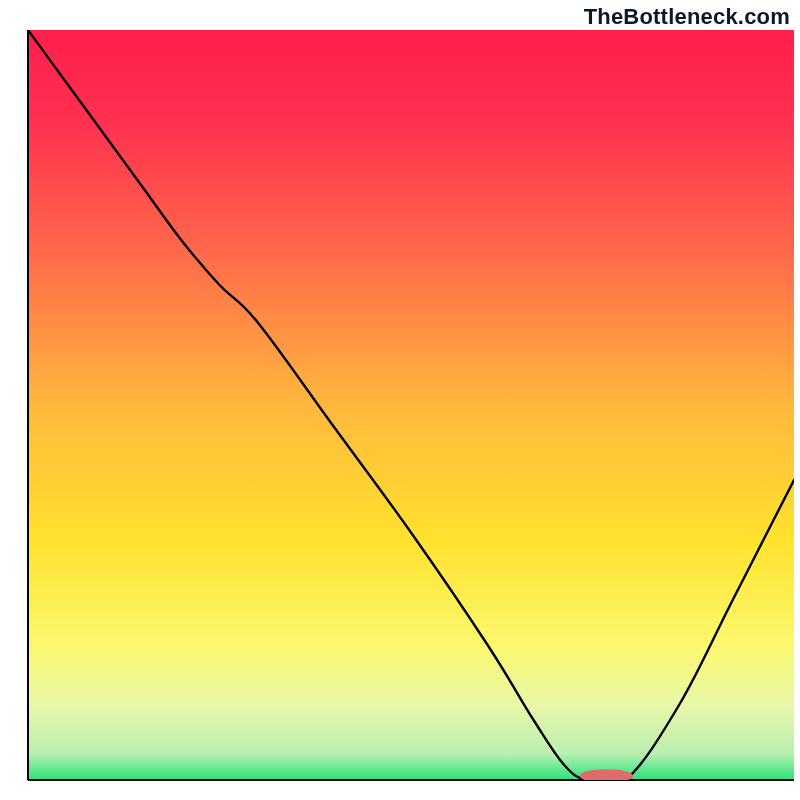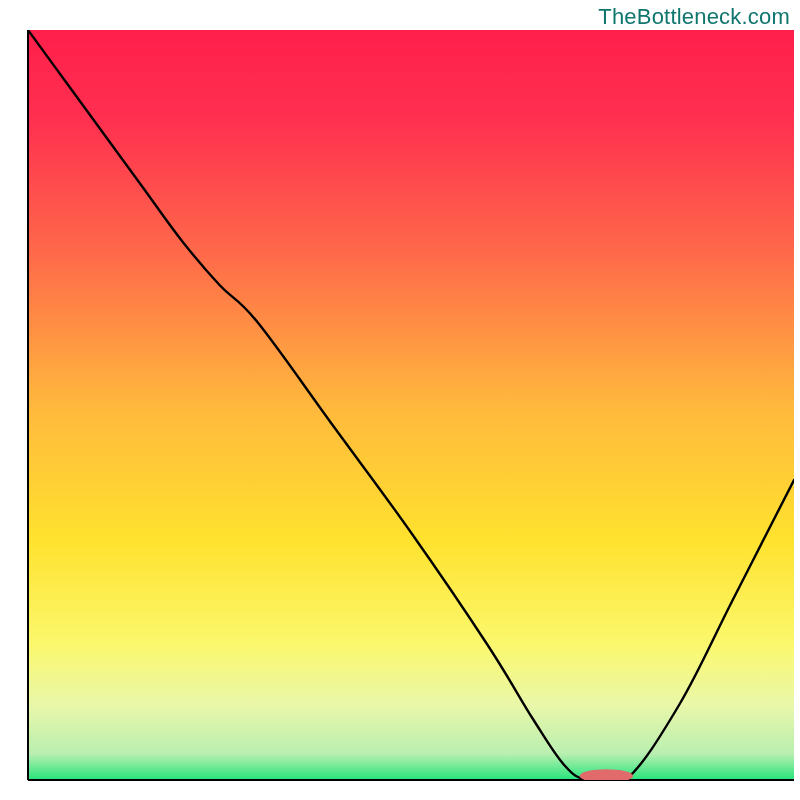--- a/index.html
+++ b/index.html
@@ -13,24 +13,24 @@
   }
   .frame {
     position: relative;
     width: 800px;
     height: 800px;
   }
   .watermark {
     position: absolute;
     top: 4px;
     right: 10px;
-    color: #0f766e;
+    color: #0f172a;
     font-size: 22px;
     letter-spacing: 0.2px;
-    font-weight: 400;
+    font-weight: 700;
   }
   svg {
     display: block;
   }
 </style>
 </head>
 <body>
 
 <div class="frame">
   <div class="watermark">TheBottleneck.com</div>

